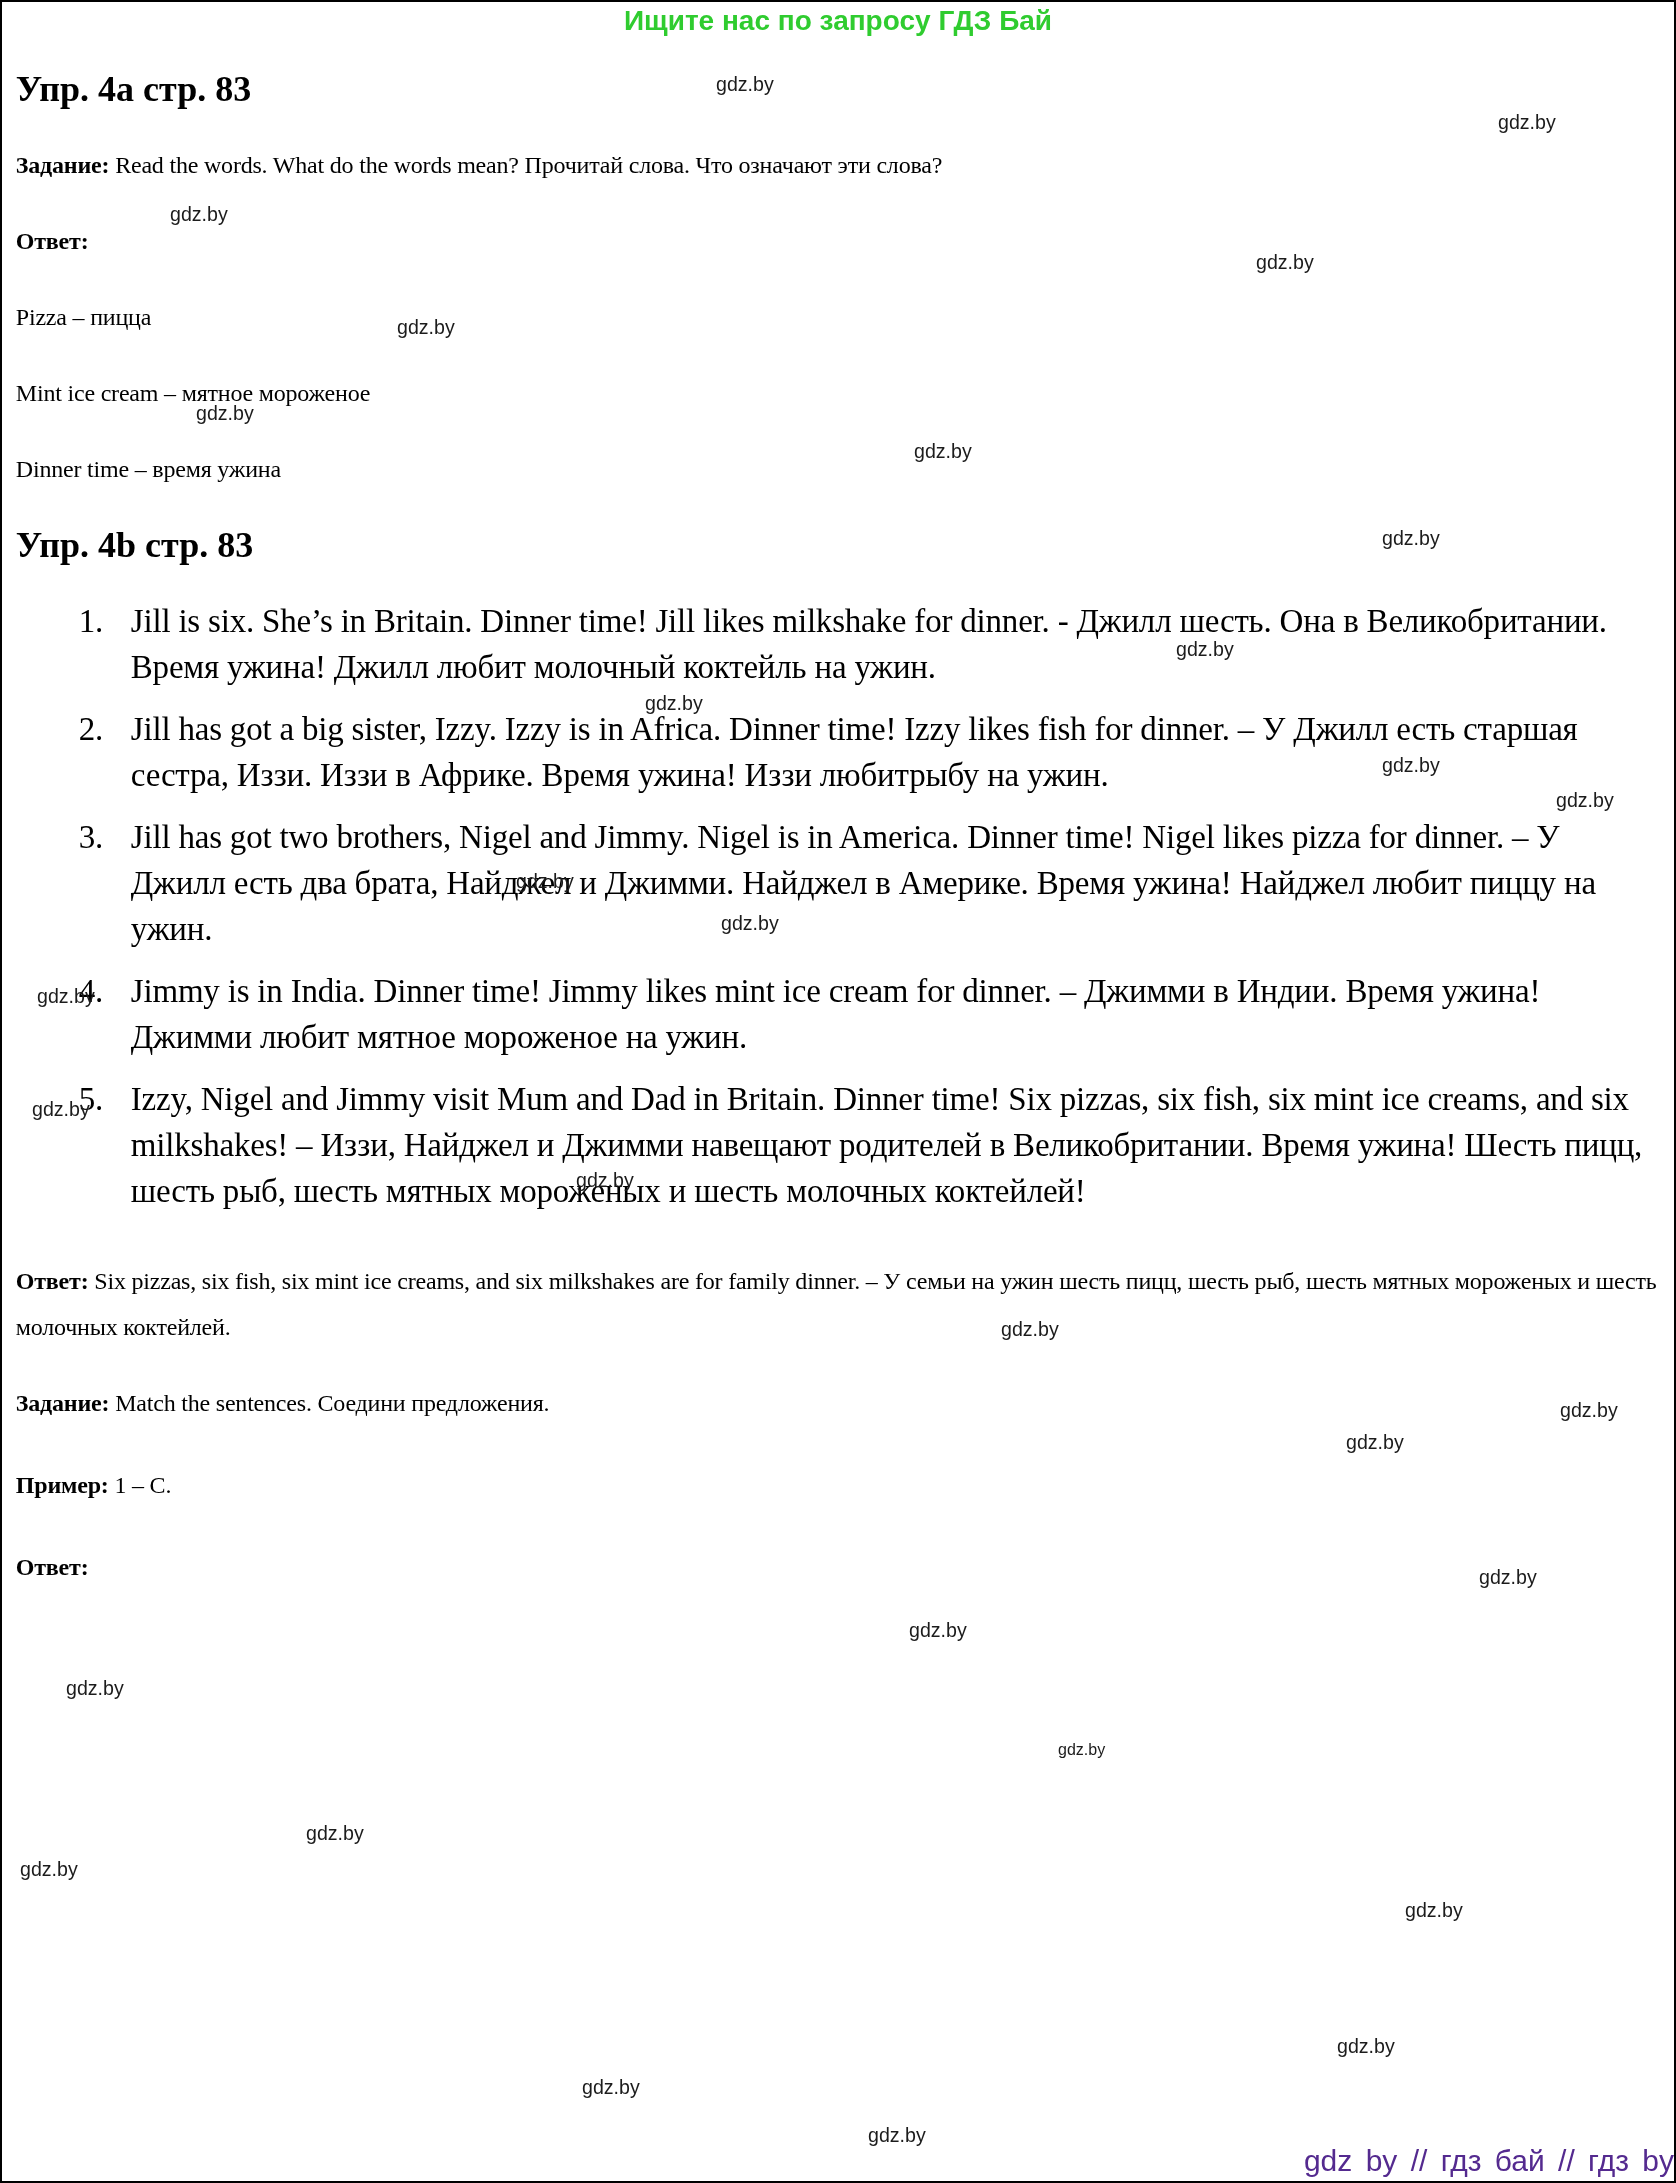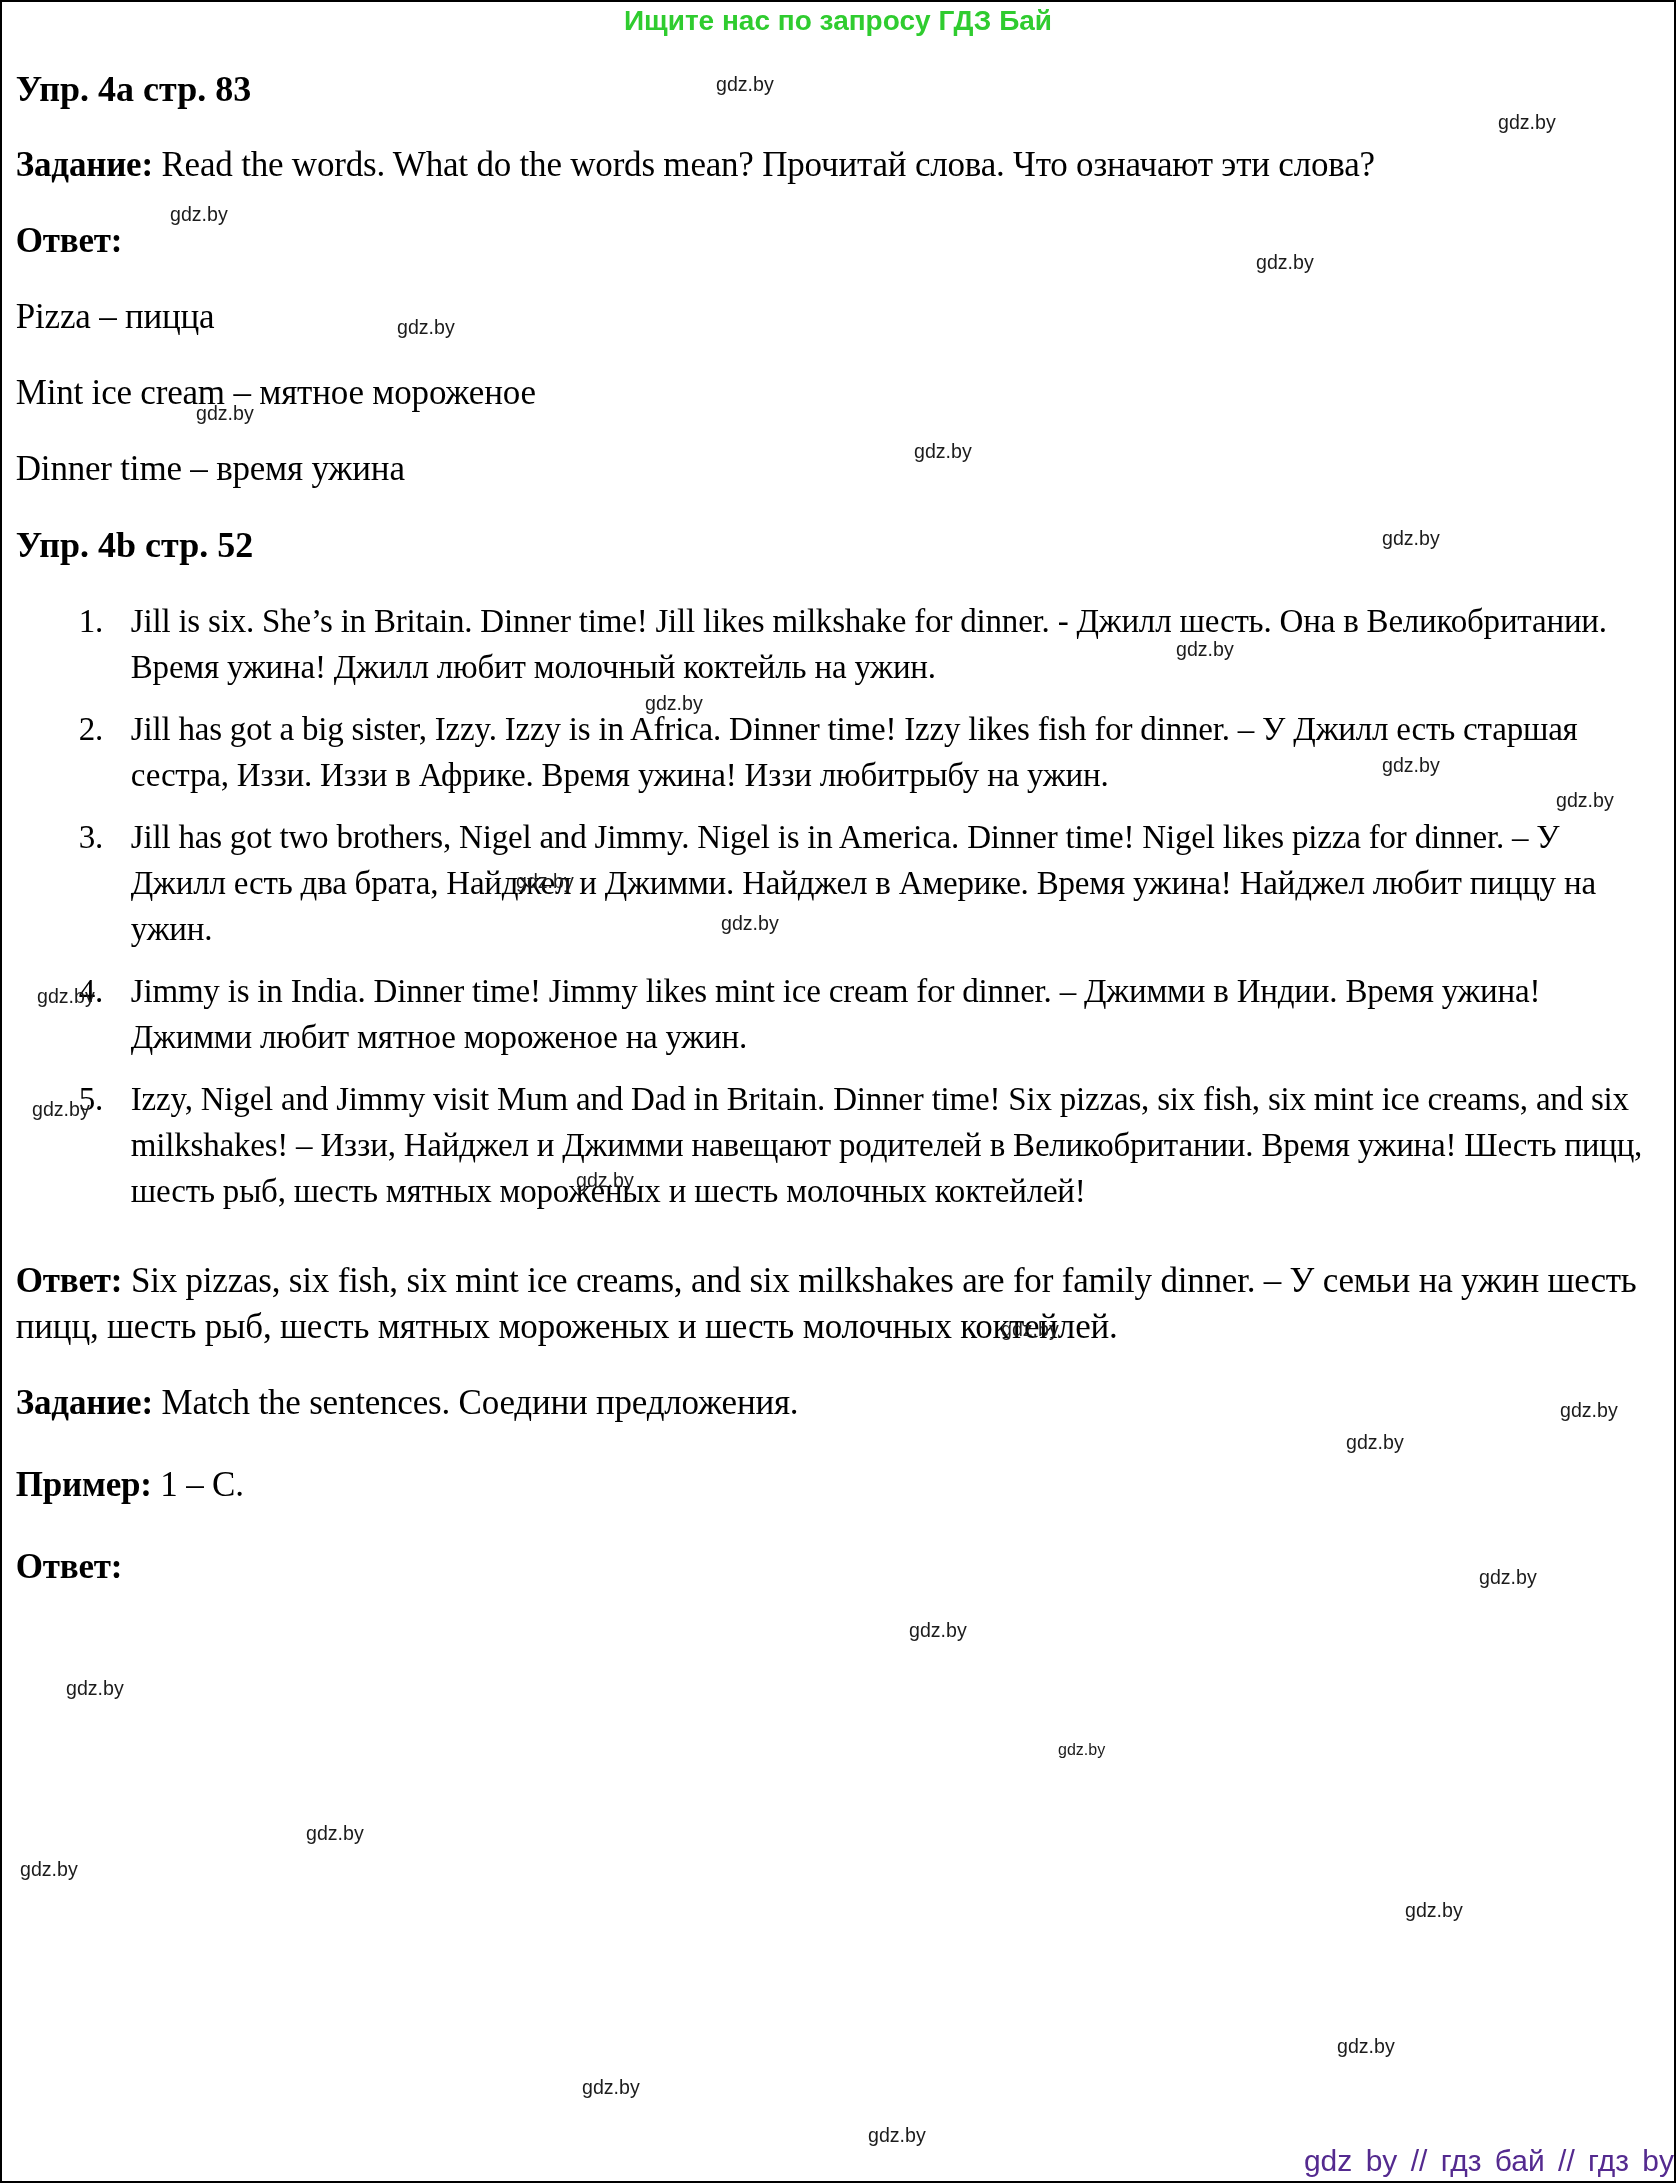--- a/index.html
+++ b/index.html
@@ -31,21 +31,21 @@
     width: 1646px;
     padding-top: 64px;
   }
   .content h2 {
     font-size: 36px;
     line-height: 46px;
     font-weight: bold;
     margin: 0 0 30px 0;
   }
   .content p {
-    font-size: 35px;
+    font-size: 24px;
     line-height: 46px;
     margin: 0 0 30px 0;
     letter-spacing: -0.2px;
   }
   .content b { font-weight: bold; }
   h2.title-4b { margin-top: 22px; }
   h2.title-4c { margin-top: 33px; }
   .sec-4c p { margin-bottom: 36px; }
   ol.dialogue {
     list-style: none;
@@ -97,21 +97,21 @@
     <h2>Упр. 4а стр. 83</h2>
 
     <p><b>Задание:</b> <span>Read the words. What do the words mean? Прочитай слова. Что означают эти слова?</span></p>
 
     <p><b>Ответ:</b></p>
 
     <p>Pizza – пицца</p>
     <p>Mint ice cream – мятное мороженое</p>
     <p>Dinner time – время ужина</p>
 
-    <h2 class="title-4b">Упр. 4b стр. 52</h2>
+    <h2 class="title-4b">Упр. 4b стр. 83</h2>
 
 
     <ol class="dialogue">
       <li>Jill is six. She’s in Britain. Dinner time! Jill likes milkshake for dinner. - Джилл шесть. Она в Великобритании. Время ужина! Джилл любит молочный коктейль на ужин.</li>
       <li>Jill has got a big sister, Izzy. Izzy is in Africa. Dinner time! Izzy likes fish for dinner. – У Джилл есть старшая сестра, Иззи. Иззи в Африке. Время ужина! Иззи любитрыбу на ужин.</li>
       <li>Jill has got two brothers, Nigel and Jimmy. Nigel is in America. Dinner time! Nigel likes pizza for dinner. – У Джилл есть два брата, Найджел и Джимми. Найджел в Америке. Время ужина! Найджел любит пиццу на ужин.</li>
       <li>Jimmy is in India. Dinner time! Jimmy likes mint ice cream for dinner. – Джимми в Индии. Время ужина! Джимми любит мятное мороженое на ужин.</li>
       <li>Izzy, Nigel and Jimmy visit Mum and Dad in Britain. Dinner time! Six pizzas, six fish, six mint ice creams, and six milkshakes! – Иззи, Найджел и Джимми навещают родителей в Великобритании. Время ужина! Шесть пицц, шесть рыб, шесть мятных мороженых и шесть молочных коктейлей!</li>
     </ol>
 

